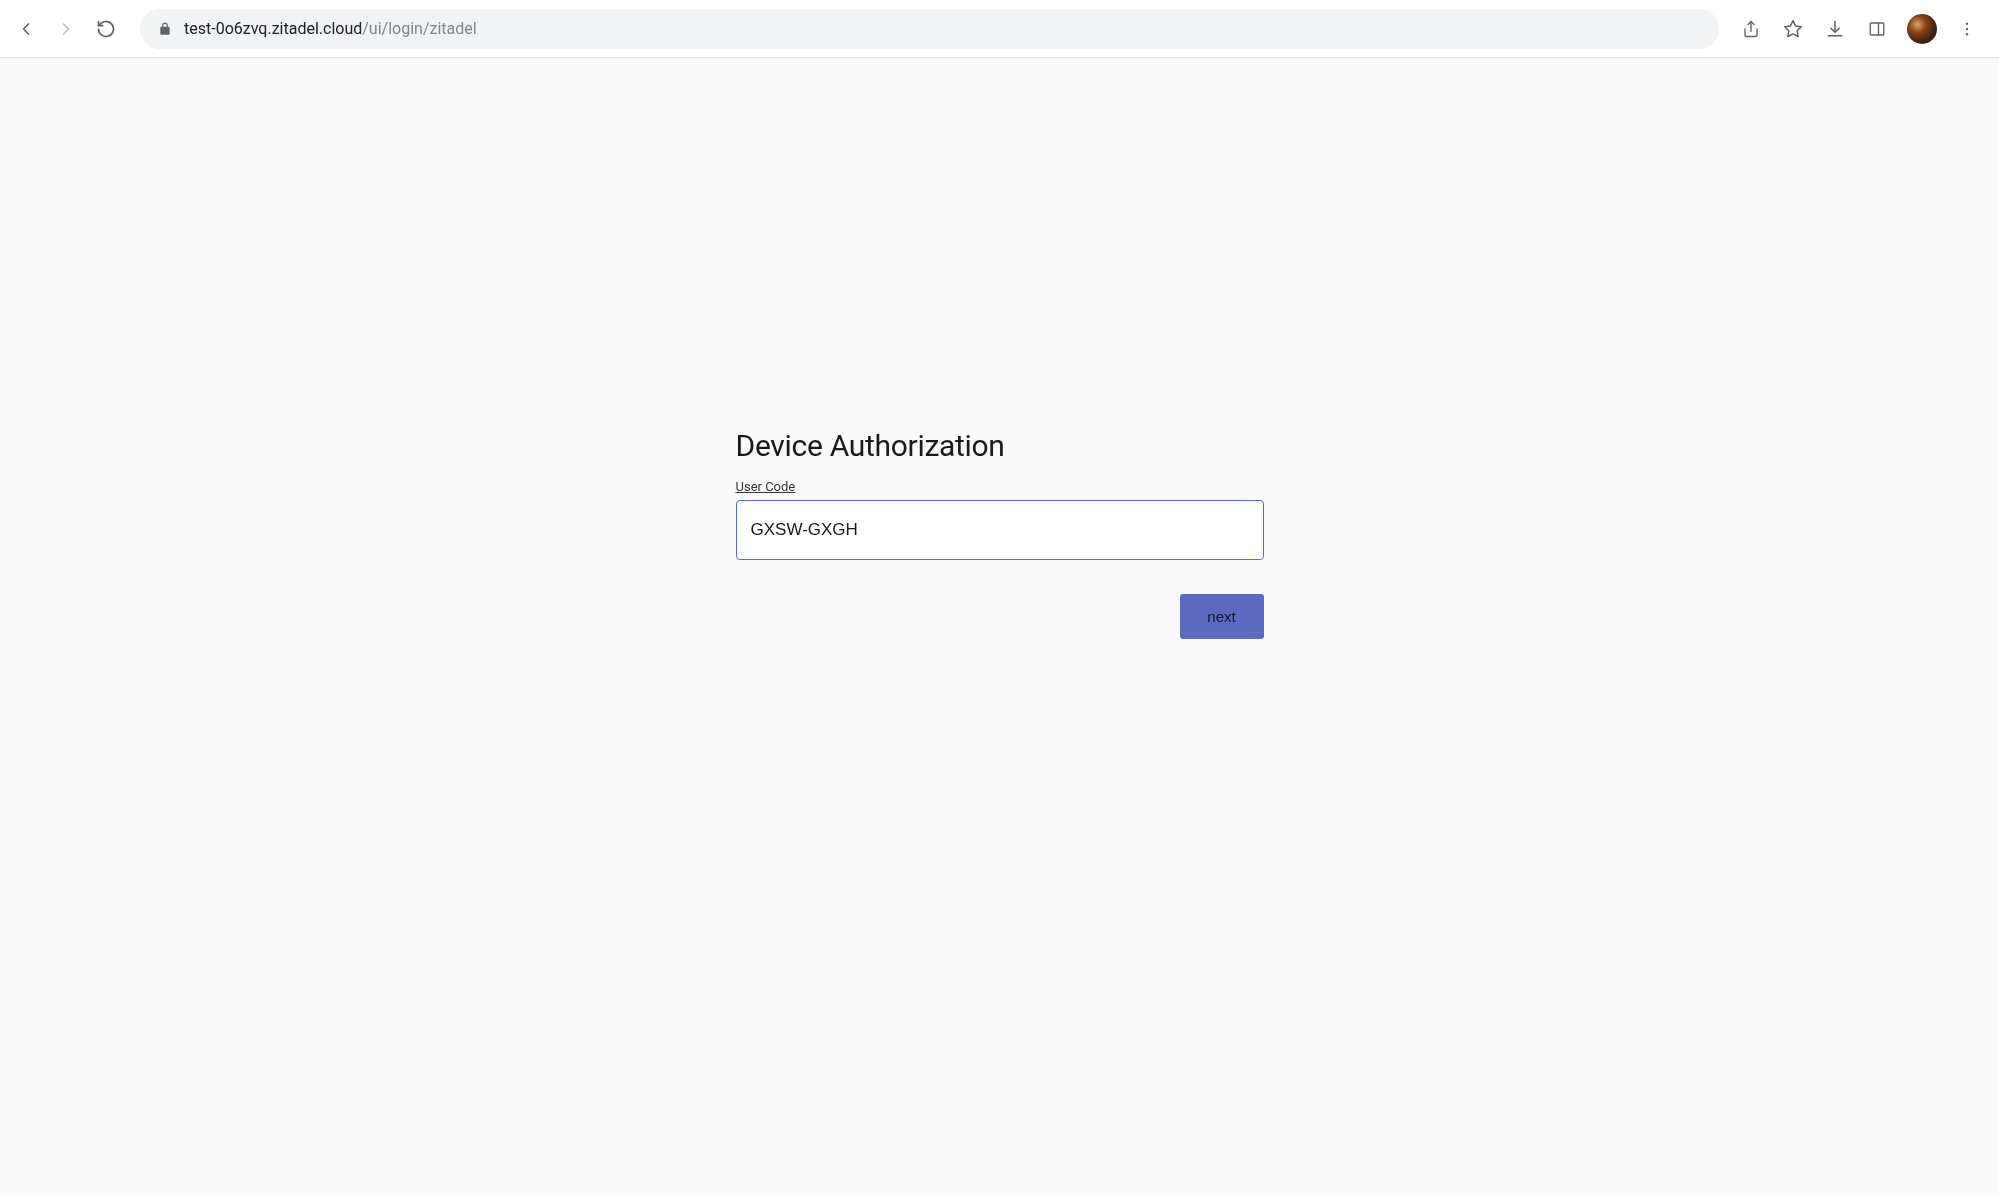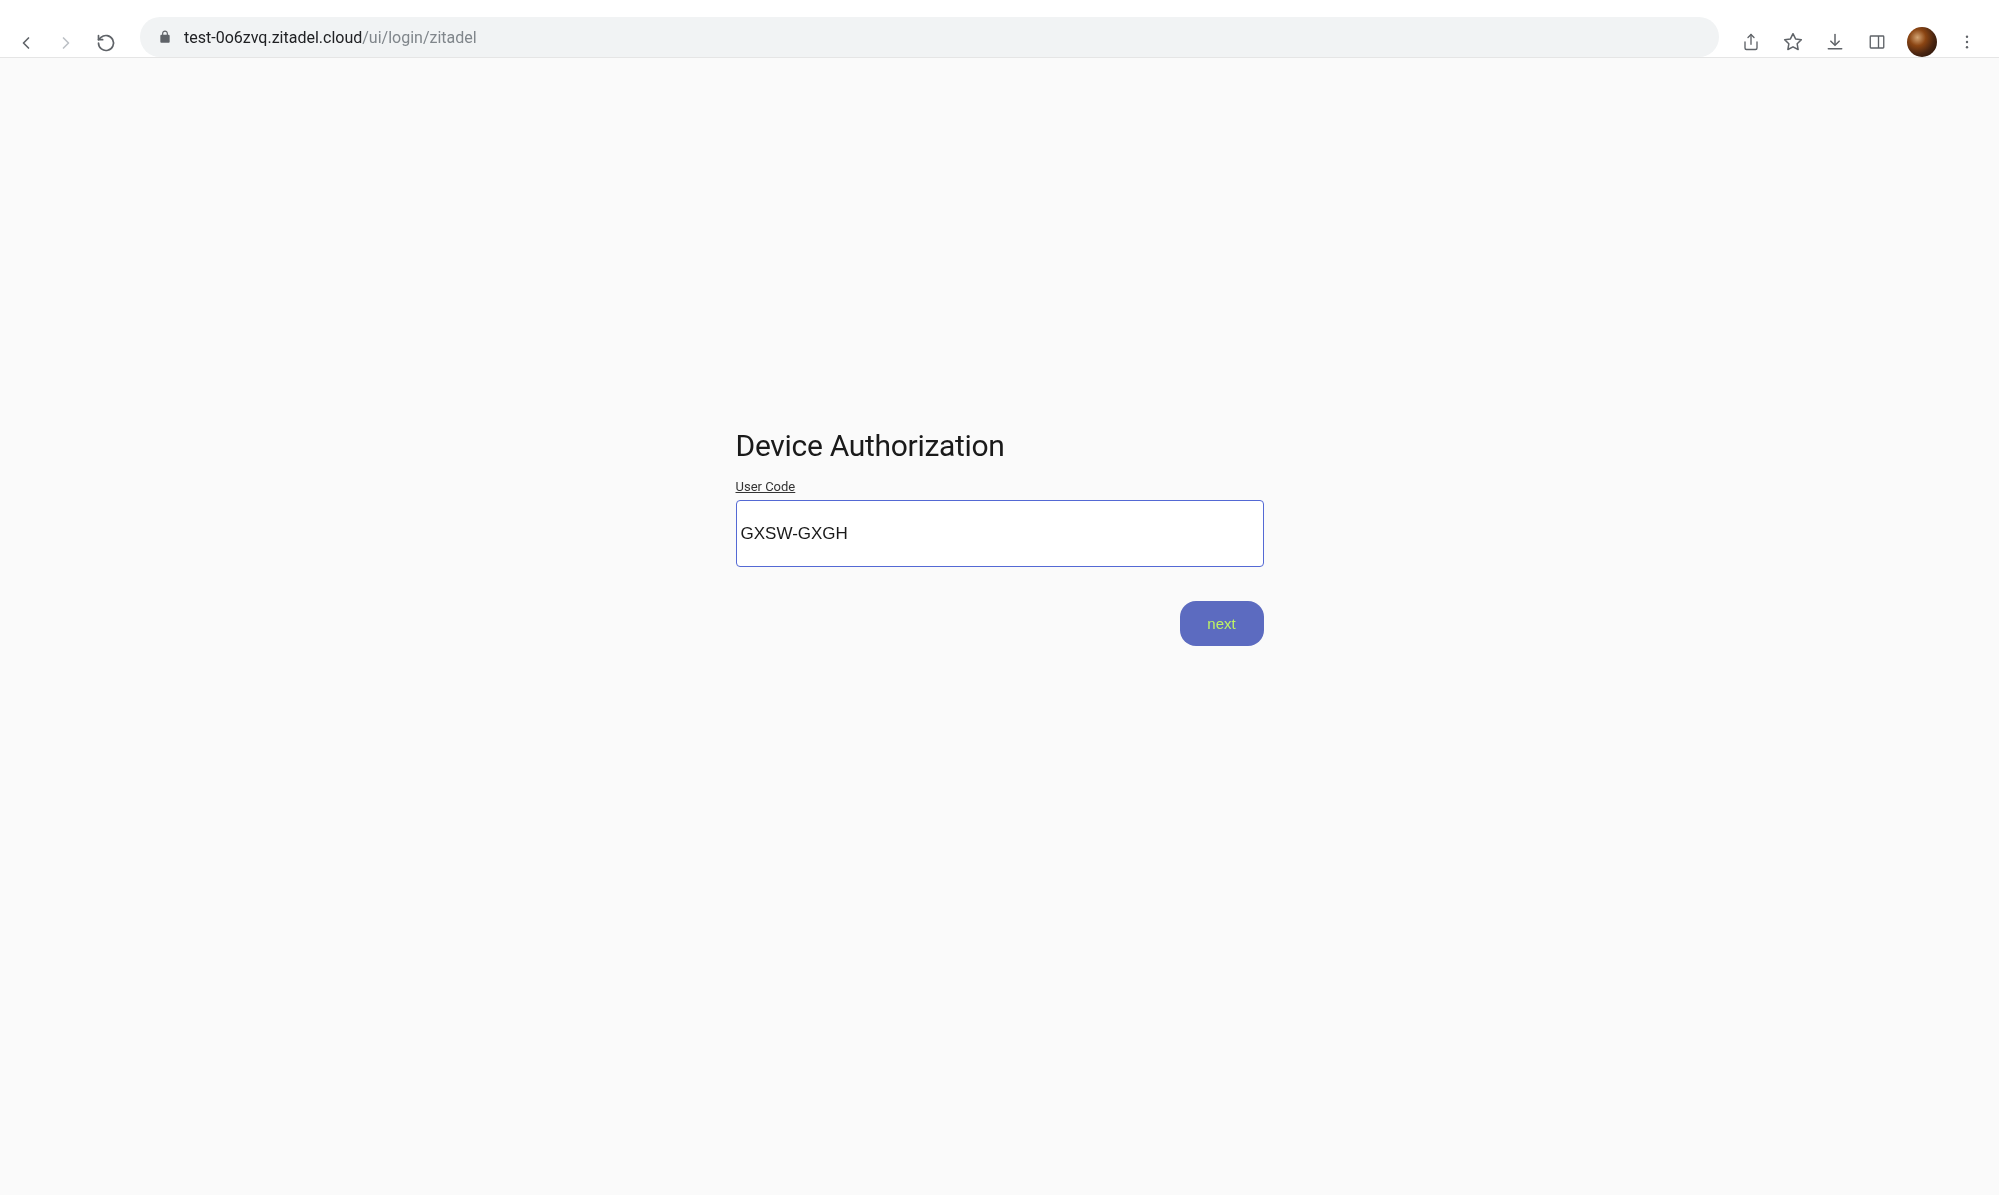--- a/index.html
+++ b/index.html
@@ -15,21 +15,21 @@
       display: flex;
       flex-direction: column;
       overflow: hidden;
     }
     
     .browser-chrome {
       height: 58px;
       background: #ffffff;
       border-bottom: 1px solid #e5e5e5;
       display: flex;
-      align-items: flex-end;
+      align-items: center;
       padding: 0 12px;
       gap: 8px;
     }
     .nav-buttons {
       display: flex;
       align-items: center;
       gap: 12px;
     }
     .nav-btn {
       width: 28px;
@@ -116,39 +116,39 @@
     }
     .field-label {
       font-size: 13px;
       color: #333;
       margin-bottom: 6px;
       display: block;
       text-decoration: underline;
     }
     .text-input {
       width: 100%;
-      height: 67px;
+      height: 60px;
       border: 1.5px solid #5469d4;
       border-radius: 4px;
-      padding: 0 4px;
+      padding: 0 14px;
       font-size: 17px;
       color: #1a1a1a;
       background: #fff;
       outline: none;
     }
     .button-row {
       display: flex;
       justify-content: flex-end;
       margin-top: 34px;
     }
     .primary-btn {
       background: #5c6bc0;
-      color: #bef264;
+      color: #0f172a;
       border: none;
-      border-radius: 16px;
+      border-radius: 3px;
       padding: 14px 24px;
       font-size: 15px;
       cursor: pointer;
       min-width: 84px;
     }
     
     .footer {
       position: absolute;
       bottom: 0;
       left: 0;

